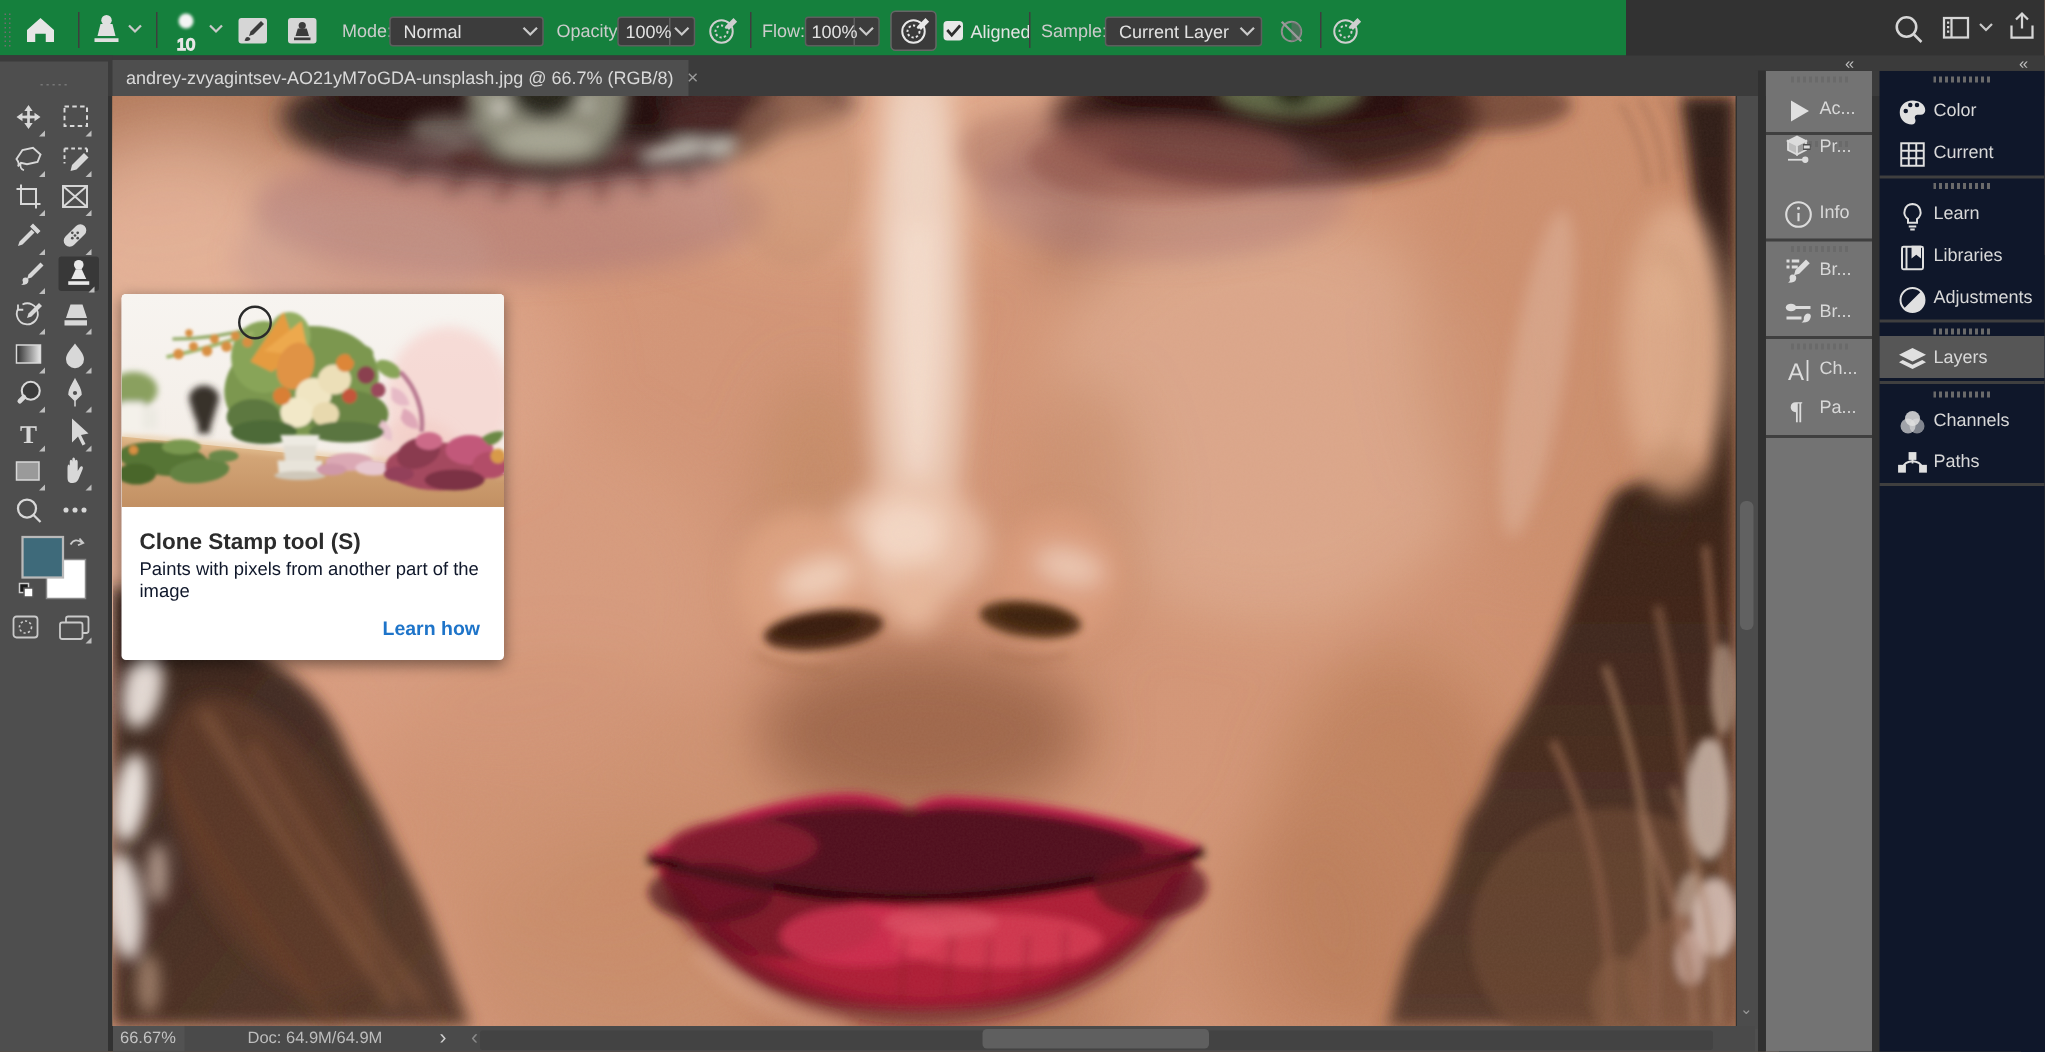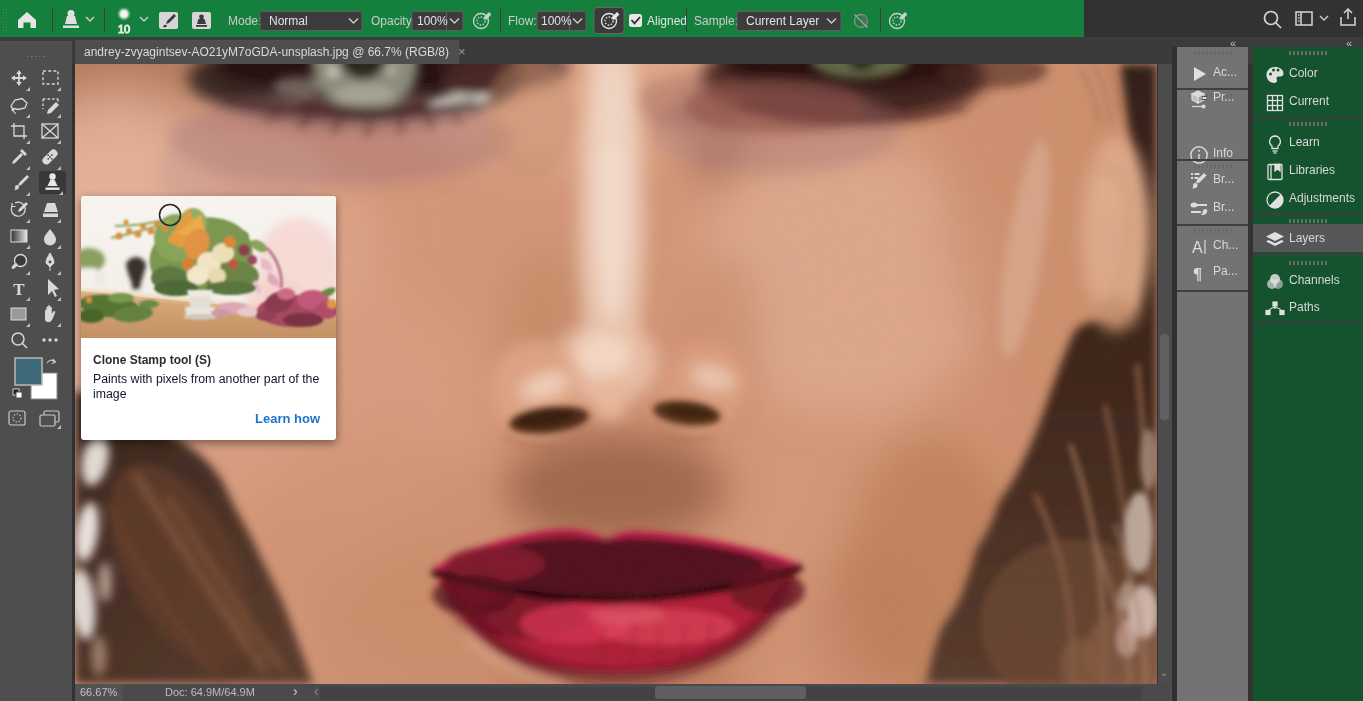--- a/index.html
+++ b/index.html
@@ -13,34 +13,34 @@
     color:#d9d9d9; font-size:12px; line-height:24px; padding-left:9px; white-space:nowrap; }
   #tab .x { color:#9a9a9a; margin-left:9px; font-size:13px; }
   #toolbar { position:absolute; left:0; top:41px; width:72px; height:660px; background:#4e4e4e; }
   #canvas { position:absolute; left:75px; top:64px; width:1082px; height:620px; background:#c79877; overflow:hidden; }
   #vscroll { position:absolute; left:1158px; top:64px; width:14px; height:622px; background:#4c4c4c; }
   #vscroll .thumb { position:absolute; left:2px; top:270px; width:9px; height:86px; background:#616161; border-radius:4px; }
   #statusbar { position:absolute; left:75px; top:684px; width:1095px; height:17px; background:#4a4a4a;
     color:#c3c3c3; font-size:11px; line-height:17px; }
   #hthumb { position:absolute; left:655px; top:686px; width:151px; height:13px; background:#5f5f5f; border-radius:3px; }
   #rcol1 { position:absolute; left:1177px; top:47px; width:71px; height:654px; background:#737373; }
-  #rcol2 { position:absolute; left:1253px; top:47px; width:110px; height:654px; background:#14532d; }
+  #rcol2 { position:absolute; left:1253px; top:47px; width:110px; height:654px; background:#0f172a; }
   #rheader { position:absolute; left:1170px; top:37px; width:193px; height:10px; background:#3b3b3b; }
   .chev2 { position:absolute; color:#c0c0c0; font-size:11px; }
   .prow { position:absolute; left:0; width:100%; height:28px; color:#d8d8d8; font-size:12px; }
   .prow .lbl { position:absolute; left:36px; top:7px; }
   .prow svg { position:absolute; left:11px; top:5px; }
   .grip { position:absolute; left:50%; transform:translateX(-50%); width:38px; height:4px;
     background-image:repeating-linear-gradient(90deg,#6a6a6a 0 2px,transparent 2px 4px); }
   .gsep { position:absolute; left:0; width:100%; height:2px; background:#3f3f3f; }
   
   #tipcard { position:absolute; left:6px; top:132px; width:255px; height:244px; background:#fff;
     border-radius:3px; box-shadow:0 3px 10px rgba(0,0,0,0.45); z-index:5; }
   #tipimg { position:absolute; left:0; top:0; width:255px; height:142px; border-radius:3px 3px 0 0; overflow:hidden; }
-  #tiptitle { position:absolute; left:12px; top:157px; font-size:12px; font-weight:700; color:#2c2c2c; }
+  #tiptitle { position:absolute; left:12px; top:157px; font-size:15px; font-weight:700; color:#2c2c2c; }
   #tipbody { position:absolute; left:12px; top:176px; width:240px; font-size:12.3px; color:#0f172a; line-height:15.2px; }
   #tiplink { position:absolute; right:16px; top:215px; font-size:13px; font-weight:700; color:#1e74c9; }
 </style>
 </head>
 <body>
 <div id="optionsbar" class="dots">
 <svg width="1363" height="37" style="position:absolute;left:0;top:0;">
   <g fill="none" stroke="#e6e6e6">
 
     <g stroke="#6f6f6f" stroke-width="1" stroke-dasharray="1,2">
@@ -642,21 +642,21 @@
           <path d="M 4,6 L 4,12 L 10,15 L 10,9 Z" fill="#bdbdbd"></path>
           <path d="M 16,6 L 16,12 L 10,15 L 10,9 Z" fill="#9d9d9d"></path>
           <rect x="14" y="8" width="5" height="4" fill="#4d4d4d" stroke="none"></rect>
           <rect x="14.5" y="9" width="4" height="2" fill="#dcdcdc" stroke="none"></rect>
           <line x1="4" y1="18.5" x2="14" y2="18.5"></line>
           <circle cx="15.5" cy="18.5" r="1.5" fill="#dcdcdc"></circle>
         </g>
       </svg>
       <span class="lbl">Pr...</span>
     </div>
-  <div class="prow" style="top:92px;">
+  <div class="prow" style="top:80px;">
       <svg width="22" height="22" viewBox="0 0 22 22">
         <g fill="none" stroke="#dcdcdc" stroke-width="1.4">
           <circle cx="11" cy="11" r="8.2"></circle>
           <line x1="11" y1="10" x2="11" y2="15.5"></line>
           <circle cx="11" cy="6.8" r="1" fill="#dcdcdc" stroke="none"></circle>
         </g>
       </svg>
       <span class="lbl">Info</span>
     </div>
   <div class="gsep" style="top:112px;"></div>

